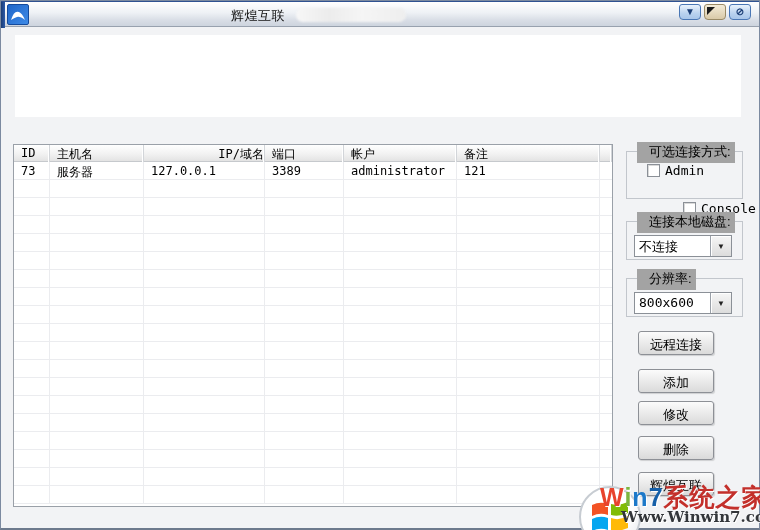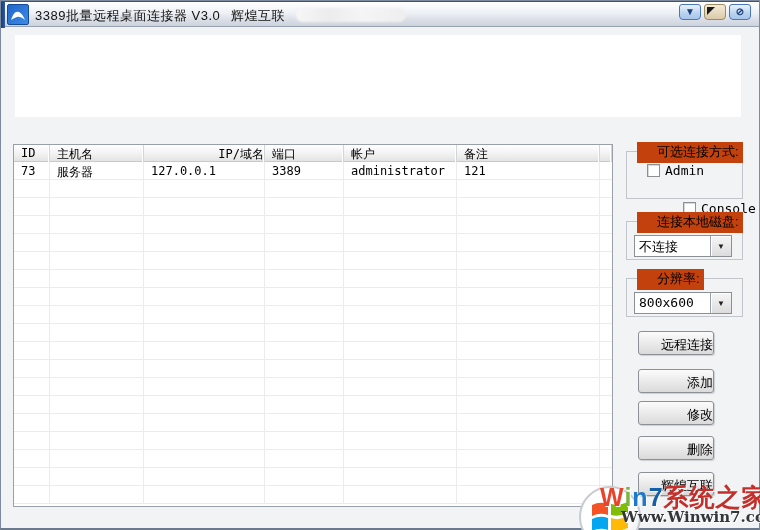--- a/index.html
+++ b/index.html
@@ -43,38 +43,38 @@
     border-right:1px solid #d2d5d9; box-shadow:inset -1px 0 0 #ffffff;
     font-family:"DejaVu Sans Mono","Liberation Mono",monospace; white-space:nowrap; overflow:hidden; }
   .lv-row { display:flex; height:18px; border-bottom:1px solid #ebecef; }
   .cell { height:18px; font-size:12px; color:#000; padding:2px 0 0 7px;
     border-right:1px solid #ebecef; font-family:"DejaVu Sans Mono","Liberation Mono",monospace;
     white-space:nowrap; overflow:hidden; }
 
   
   .side-panel { position:absolute; left:622px; top:135px; width:126px; height:395px; }
   .groupbox { position:absolute; left:3px; width:117px; border:1px solid #c2c6cc; background:transparent; }
-  .gb-legend { position:absolute; left:10px; top:-10px; padding:1px 4px 2px 20px;
-    background:#c2410c; font-size:13px; color:#000; white-space:nowrap; }
+  .gb-legend { position:absolute; left:10px; top:-10px; padding:1px 4px 2px 12px;
+    background:#a3a3a3; font-size:13px; color:#000; white-space:nowrap; }
   .gb1 { top:15px; height:48px; }
   .gb2 { top:85px; height:39px; }
   .gb3 { top:142px; height:39px; }
   .cbrow { position:absolute; left:20px; display:flex; align-items:center; gap:5px; }
   .cbbox { width:13px; height:13px; background:#fff; border:1px solid #8b9097; box-shadow:inset 1px 1px 0 #d9d9d9; }
   .cblabel { font-size:13px; color:#000; font-family:"DejaVu Sans Mono","Liberation Mono",monospace; }
   .combo { position:absolute; left:7px; top:13px; width:98px; height:22px;
     background:#fff; border:1px solid #8b9097; display:flex; }
   .combo-value { flex:1; font-size:13px; color:#000; padding:2px 0 0 4px;
     font-family:"DejaVu Sans Mono","Liberation Mono",monospace; white-space:nowrap; overflow:hidden; }
   .combo-btn { width:21px; height:100%; background:linear-gradient(#f6f6f6,#dcdcdc);
     border-left:1px solid #9aa0a8; box-shadow:inset 1px 1px 0 #ffffff;
     display:flex; align-items:center; justify-content:center; font-size:8px; color:#222; }
   .pbtn { position:absolute; left:15px; width:76px; height:24px; border:1px solid #8d9096; border-radius:3px;
     background:linear-gradient(#fbfbfb,#e9e9e9 55%,#dadada); font-size:13px; color:#000;
-    font-family:"Liberation Sans",sans-serif; text-align:right; padding-top:3px;
+    font-family:"Liberation Sans",sans-serif; text-align:center; padding-top:3px;
     box-shadow:1px 1px 1px rgba(0,0,0,.15); }
 
   
   .watermark { position:absolute; left:575px; top:477px; width:185px; height:53px; z-index:60; pointer-events:none; }
   .wm-logo { position:absolute; left:3px; top:8px; width:62px; height:62px; border-radius:50%;
     background:radial-gradient(circle at 35% 30%, #ffffff 55%, #dfe3e8 100%);
     border:2px solid #c7ccd2; display:flex; align-items:center; justify-content:center; overflow:hidden; }
   .wm-line1 { position:absolute; left:24px; top:3px; font-size:25px; font-weight:bold; white-space:nowrap;
     font-family:"Liberation Sans",sans-serif; text-shadow:1px 1px 0 #ffffff; letter-spacing:1px; }
   .wm-line2 { position:absolute; left:45px; top:30px; font-size:15px; font-weight:bold; color:#33363a;
@@ -85,21 +85,20 @@
 
 <div class="window">
 
   <div class="titlebar">
     <div class="title-accent"></div>
     <span class="app-icon">
       <svg width="16" height="14" viewBox="0 0 16 14">
         <path d="M1 12 Q4 2 9 4 Q12 5 15 12 Q10 8 7 9 Q4 10 1 12 Z" fill="#ffffff"></path>
       </svg>
     </span>
-    <span class="title-text">3389批量远程桌面连接器 V3.0</span>
     <span class="title-brand">辉煌互联</span>
     <span class="title-blur"></span>
     <div class="win-controls">
       <button class="wbtn"><span class="glyph">▼</span></button>
       <button class="wbtn max">
           <span class="corner"></span>
         </button>
       <button class="wbtn"><span class="glyph">⊘</span></button>
     </div>
   </div>

